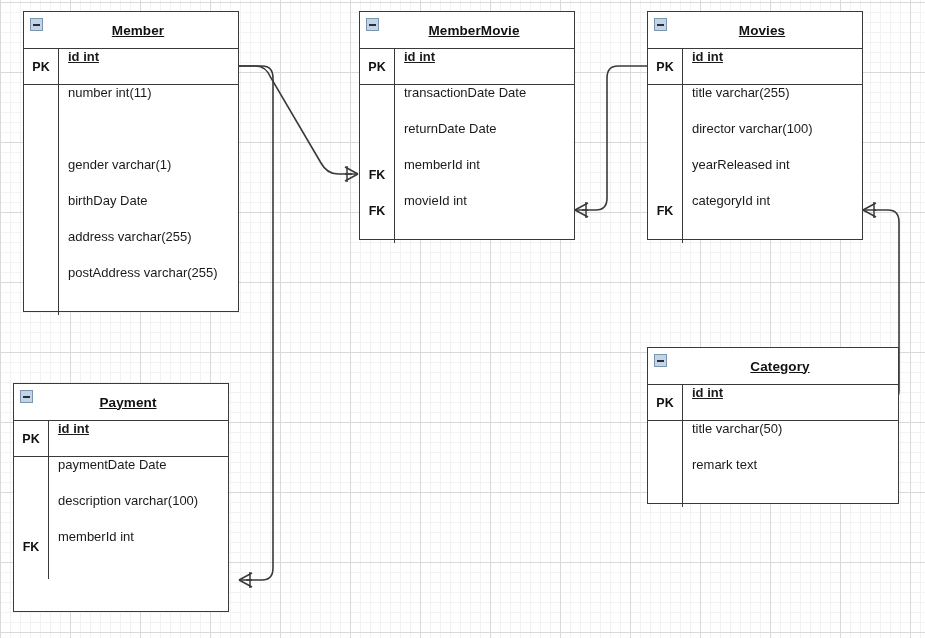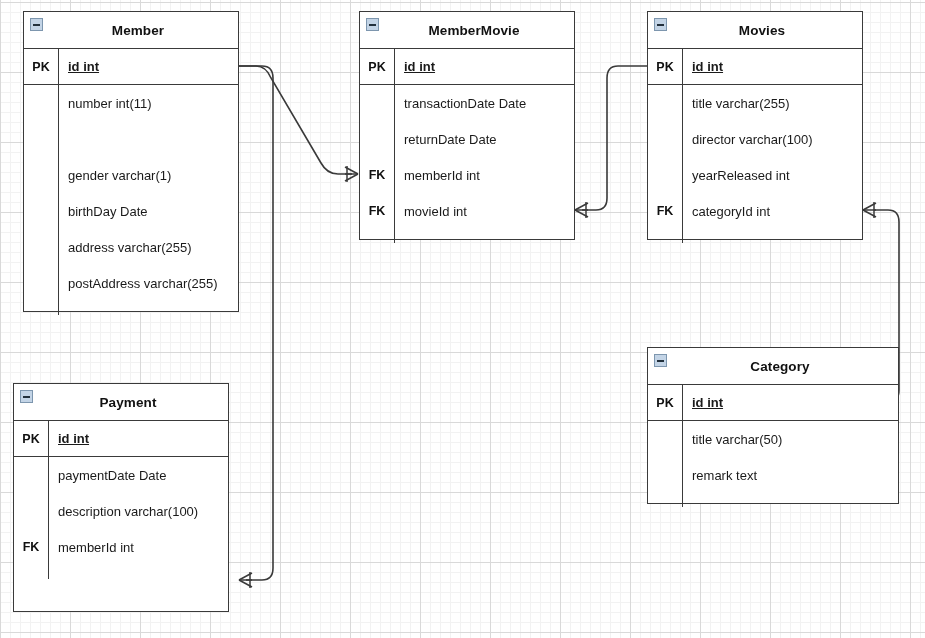--- a/index.html
+++ b/index.html
@@ -50,20 +50,21 @@
     align-items: center;
     justify-content: center;
     background: #ffffff;
   }
   .ent-title {
     font-size: 13.5px;
     font-weight: bold;
     color: #111111;
     letter-spacing: 0.1px;
     padding-left: 14px;
+    text-decoration: underline;
   }
   .collapse-icon {
     position: absolute;
     left: 6px;
     top: 6px;
     width: 13px;
     height: 13px;
     background: #c3d4e6;
     border: 1px solid #7d96ae;
     box-sizing: border-box;
@@ -76,21 +77,21 @@
     top: 5px;
     width: 7px;
     height: 2px;
     background: #22303c;
   }
   .rows {
     position: relative;
   }
   .row {
     display: flex;
-    align-items: center;
+    align-items: flex-start;
     height: 36px;
     box-sizing: border-box;
   }
   .row.pk-row {
     border-bottom: 1.6px solid #3a3a3a;
   }
   .row-key {
     width: 35px;
     min-width: 35px;
     height: 100%;

